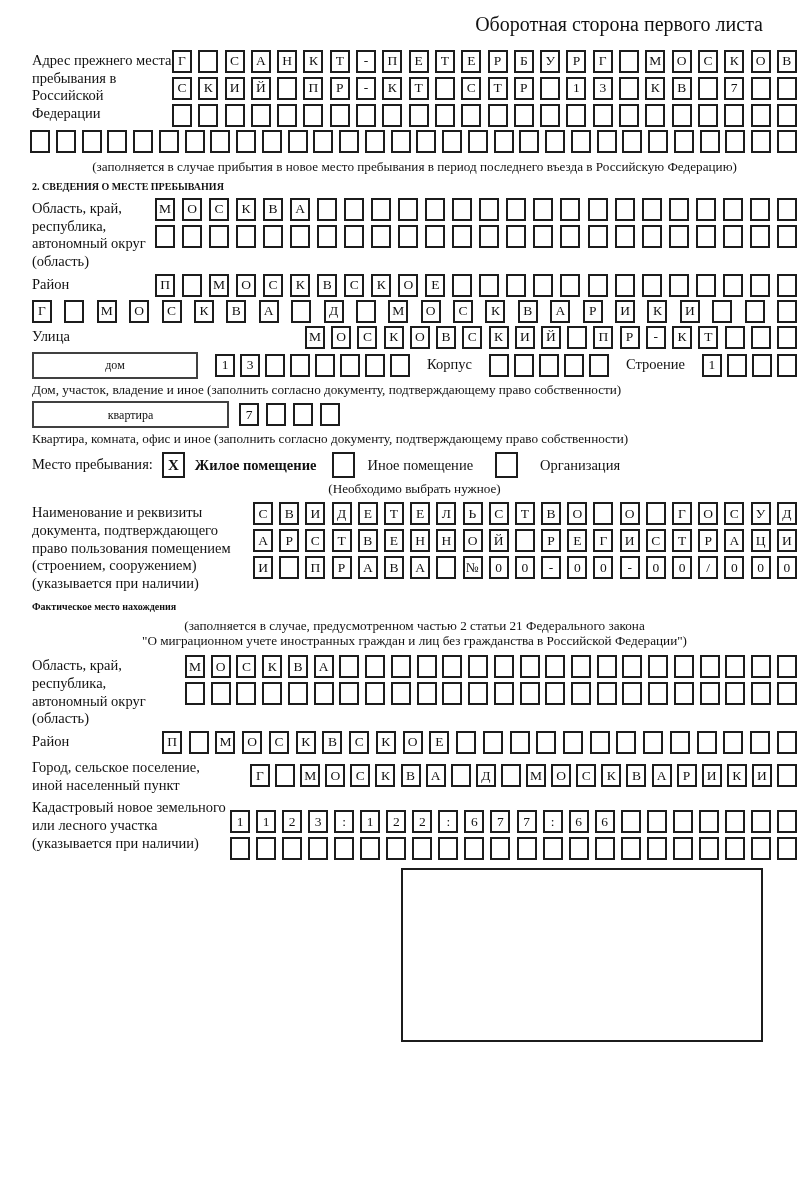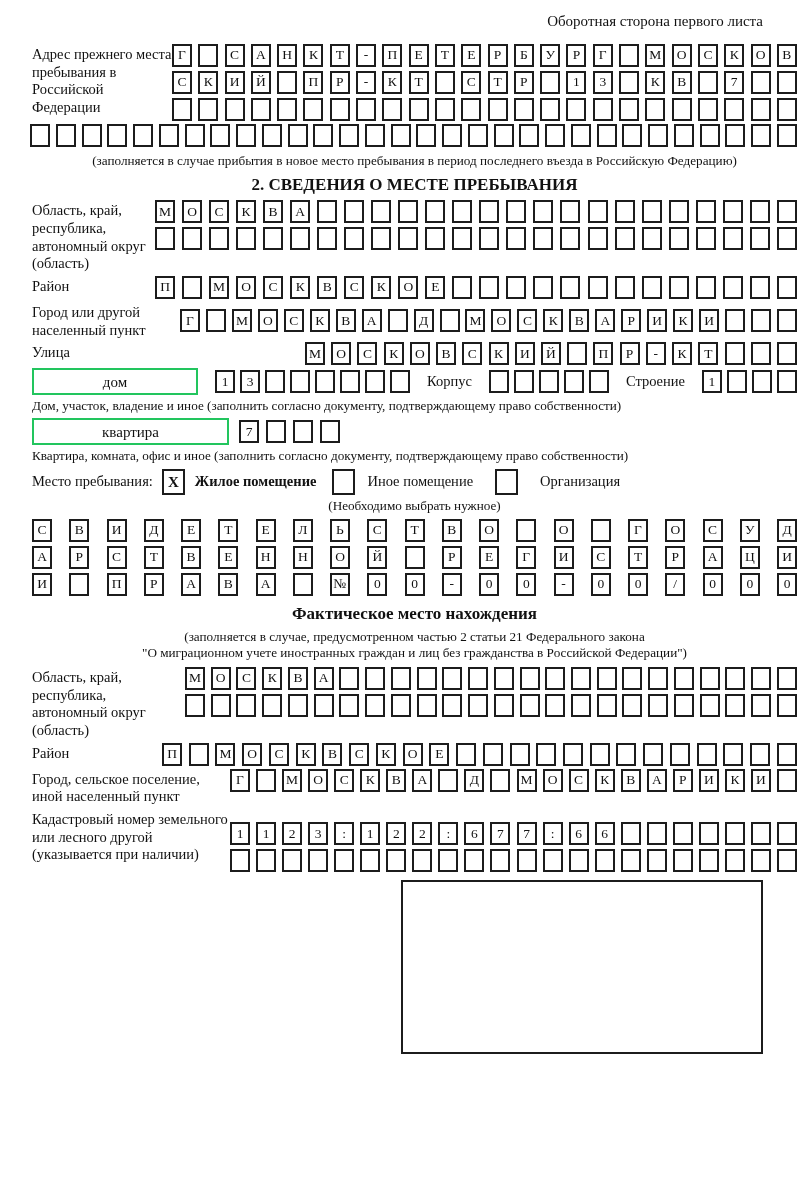--- a/index.html
+++ b/index.html
@@ -3,21 +3,21 @@
 <meta charset="utf-8">
 <style>
   * { margin:0; padding:0; box-sizing:border-box; }
   html,body { background:#ffffff; }
   body {
     width:800px; height:1180px; overflow:hidden;
     padding:12px 3px 0 32px;
     font-family:"Liberation Serif","DejaVu Serif",serif;
     color:#111; font-size:14.5px; line-height:1.2;
   }
-  .hdr-note { text-align:right; padding-right:34px; font-size:15px; margin-bottom:14px; }
+  .hdr-note { text-align:right; padding-right:34px; font-size:20px; margin-bottom:14px; }
 
   .frow { display:flex; margin-bottom:3px; }
   .flabel { font-size:14.5px; line-height:1.22; padding-top:2px; }
   .w140 { flex:0 0 140px; }
   .w123 { flex:0 0 123px; }
   .w148 { flex:0 0 148px; }
   .w273 { flex:0 0 273px; }
   .w221 { flex:0 0 221px; }
   .w153 { flex:0 0 153px; }
   .w130 { flex:0 0 130px; }
@@ -28,24 +28,24 @@
   .rows .cells { flex:none; width:100%; }
   .cell {
     width:20px; height:23px; border:2px solid #1c1c1c;
     display:flex; align-items:center; justify-content:center;
     font-size:13.5px; background:#fff; flex:none;
   }
   .cells-fixed { display:flex; gap:5px; }
 
   .center { text-align:center; }
   .note { font-size:13.2px; }
-  .sec-title { font-weight:bold; font-size:17px; text-align:center; margin:5px 0 5px; }
+  .sec-title { font-weight:bold; font-size:10px; margin:5px 0 5px; }
   .widebox {
-    border:2px solid #22c55e; height:27px; display:flex;
-    align-items:center; justify-content:center; font-size:15px; flex:none;
+    border:2px solid #404040; height:27px; display:flex;
+    align-items:center; justify-content:center; font-size:12px; flex:none;
   }
   .house-row { justify-content:space-between; align-items:center; margin-top:3px; }
   .small-label { font-size:14.5px; white-space:nowrap; }
 
   .checkbox {
     width:23px; height:26px; border:2px solid #1c1c1c; flex:none;
     display:flex; align-items:center; justify-content:center;
     font-size:15px; font-weight:bold;
   }
   .stay-row { align-items:center; margin-top:5px; }
@@ -263,21 +263,20 @@
       <div class="cell"></div>
       <div class="cell"></div>
       <div class="cell"></div>
       <div class="cell"></div>
       <div class="cell"></div>
       <div class="cell"></div>
     </div>
 </div>
 
 <div class="frow" style="align-items:center;">
-  <div class="flabel w148">Город или другой населенный пункт</div>
   <div class="cells">
       <div class="cell">Г</div>
       <div class="cell"></div>
       <div class="cell">М</div>
       <div class="cell">О</div>
       <div class="cell">С</div>
       <div class="cell">К</div>
       <div class="cell">В</div>
       <div class="cell">А</div>
       <div class="cell"></div>
@@ -370,20 +369,21 @@
   <div class="checkbox" style="margin-left:9px;">X</div>
   <div class="small-label" style="margin-left:10px;font-weight:bold;">Жилое помещение</div>
   <div class="checkbox" style="margin-left:16px;"></div>
   <div class="small-label" style="margin-left:12px;">Иное помещение</div>
   <div class="checkbox" style="margin-left:22px;"></div>
   <div class="small-label" style="margin-left:22px;">Организация</div>
 </div>
 <div class="note center" style="margin-bottom:5px;">(Необходимо выбрать нужное)</div>
 
 <div class="frow">
+  <div class="flabel w221">Наименование и реквизиты документа, подтверждающего право пользования помещением (строением, сооружением) (указывается при наличии)</div>
   <div class="rows">
     <div class="cells">
         <div class="cell">С</div>
         <div class="cell">В</div>
         <div class="cell">И</div>
         <div class="cell">Д</div>
         <div class="cell">Е</div>
         <div class="cell">Т</div>
         <div class="cell">Е</div>
         <div class="cell">Л</div>
@@ -535,21 +535,21 @@
       <div class="cell"></div>
       <div class="cell"></div>
       <div class="cell"></div>
       <div class="cell"></div>
       <div class="cell"></div>
       <div class="cell"></div>
       <div class="cell"></div>
     </div>
 </div>
 
-<div class="frow" style="">
+<div class="frow" style="align-items:center;gap:20px;">
   <div class="flabel w198">Город, сельское поселение, иной населенный пункт</div>
   <div class="cells">
       <div class="cell">Г</div>
       <div class="cell"></div>
       <div class="cell">М</div>
       <div class="cell">О</div>
       <div class="cell">С</div>
       <div class="cell">К</div>
       <div class="cell">В</div>
       <div class="cell">А</div>
@@ -564,21 +564,21 @@
       <div class="cell">А</div>
       <div class="cell">Р</div>
       <div class="cell">И</div>
       <div class="cell">К</div>
       <div class="cell">И</div>
       <div class="cell"></div>
     </div>
 </div>
 
 <div class="frow">
-  <div class="flabel w198">Кадастровый номер земельного или лесного другой (указывается при наличии)</div>
+  <div class="flabel w198">Кадастровый новое земельного или лесного участка (указывается при наличии)</div>
   <div class="rows cad-rows">
     <div class="cells">
         <div class="cell">1</div>
         <div class="cell">1</div>
         <div class="cell">2</div>
         <div class="cell">3</div>
         <div class="cell">:</div>
         <div class="cell">1</div>
         <div class="cell">2</div>
         <div class="cell">2</div>

